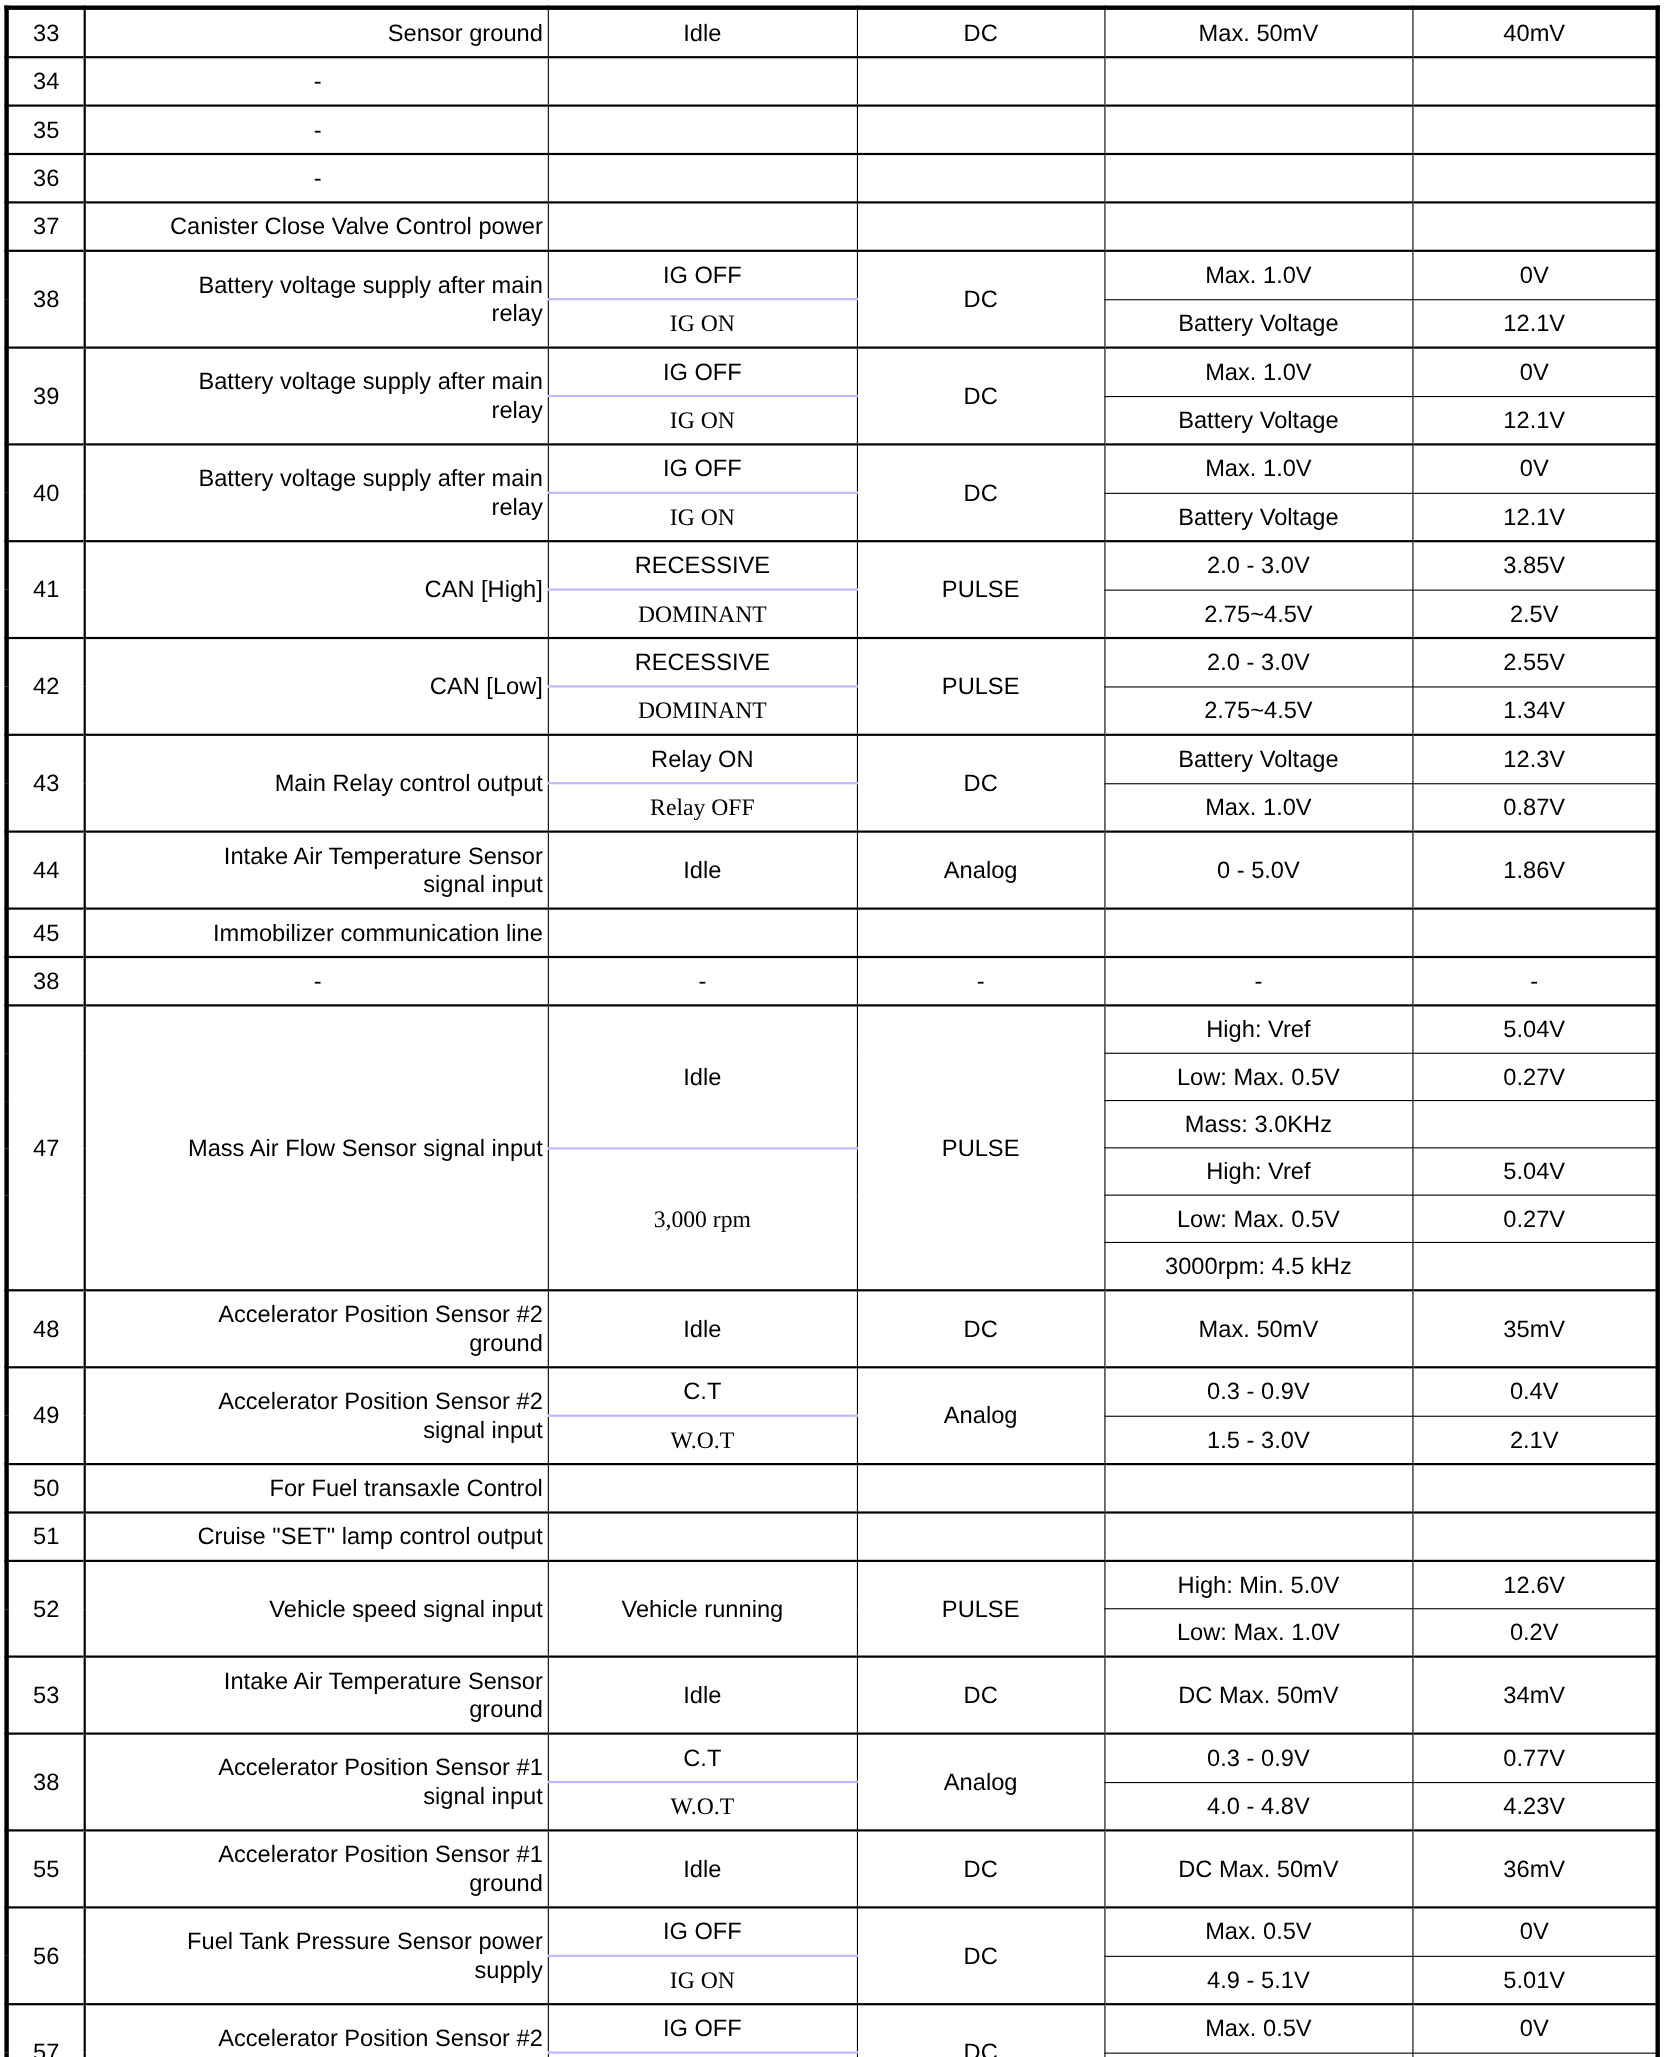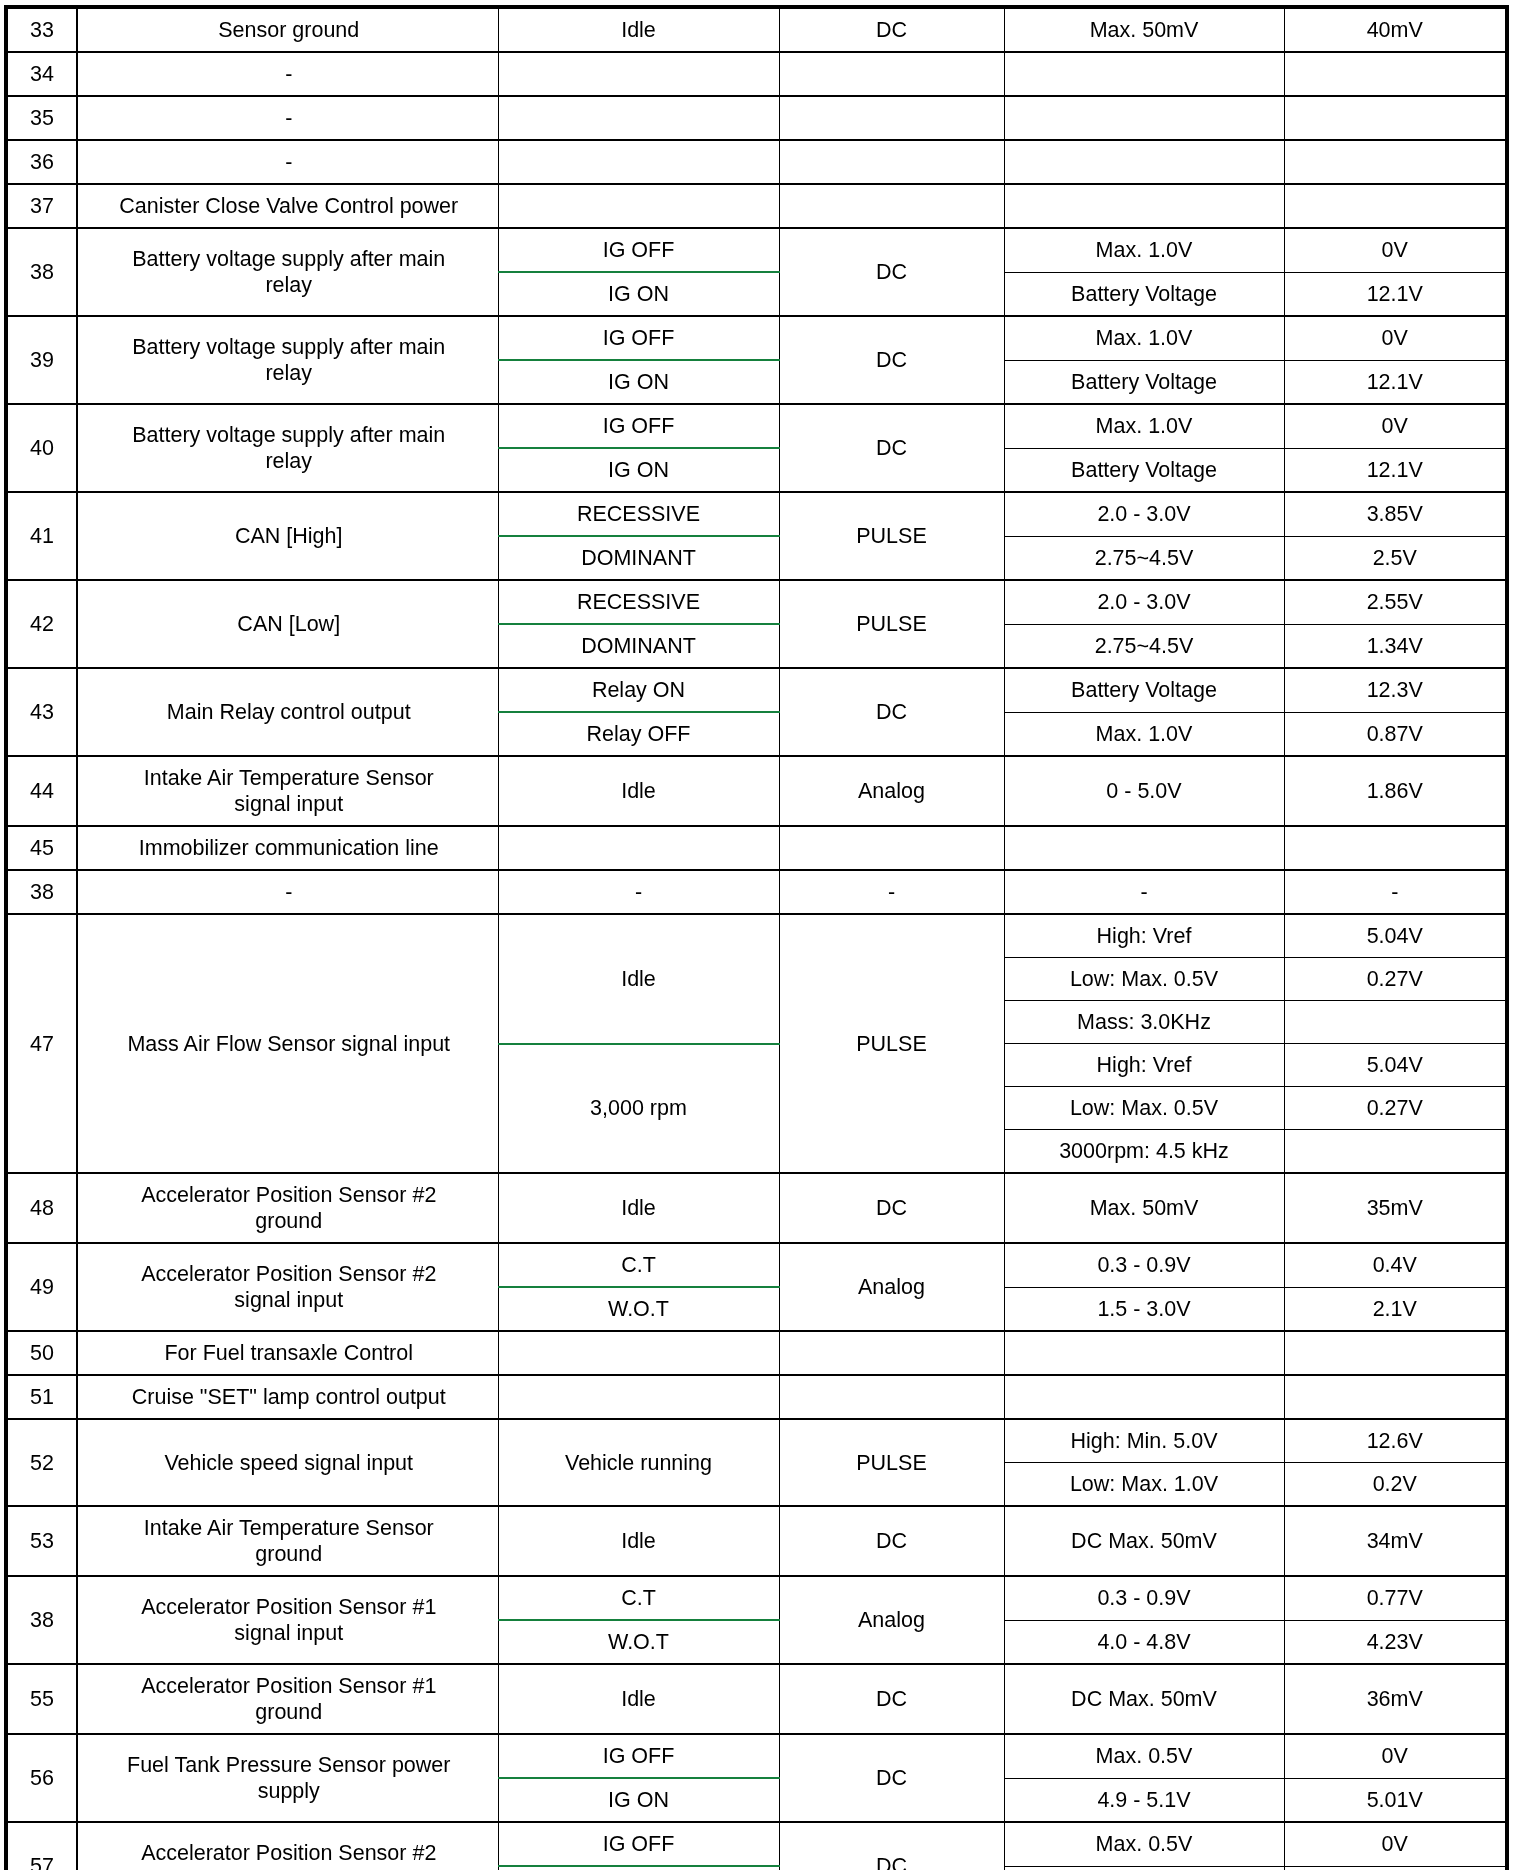--- a/index.html
+++ b/index.html
@@ -35,35 +35,36 @@
   #pin-table tr { height: 42.4px; }
   #pin-table td {
     border: 1px solid #000;
     padding: 8px 4px;
     text-align: center;
     vertical-align: middle;
     white-space: pre-line;
     overflow: hidden;
   }
   #pin-table td.desc {
-    text-align: center;
+    text-align: right;
     padding-left: 6px;
     padding-right: 4px;
   }
   #pin-table td.desc.dash {
     text-align: center;
   }
   #pin-table td.no {
     border-right-width: 2px;
   }
   #pin-table tr.grp > td {
     border-top: 2.5px solid #000;
   }
   #pin-table td.cond-break {
-    border-top: 2px solid #15803d;
+    border-top: 2px solid #c4b5fd;
+    font-family: Liberation Serif, serif;
   }
 </style>
 </head>
 <body>
 
 <table id="pin-table">
   <colgroup>
     <col class="c-no">
       <col class="c-desc">
       <col class="c-cond">

